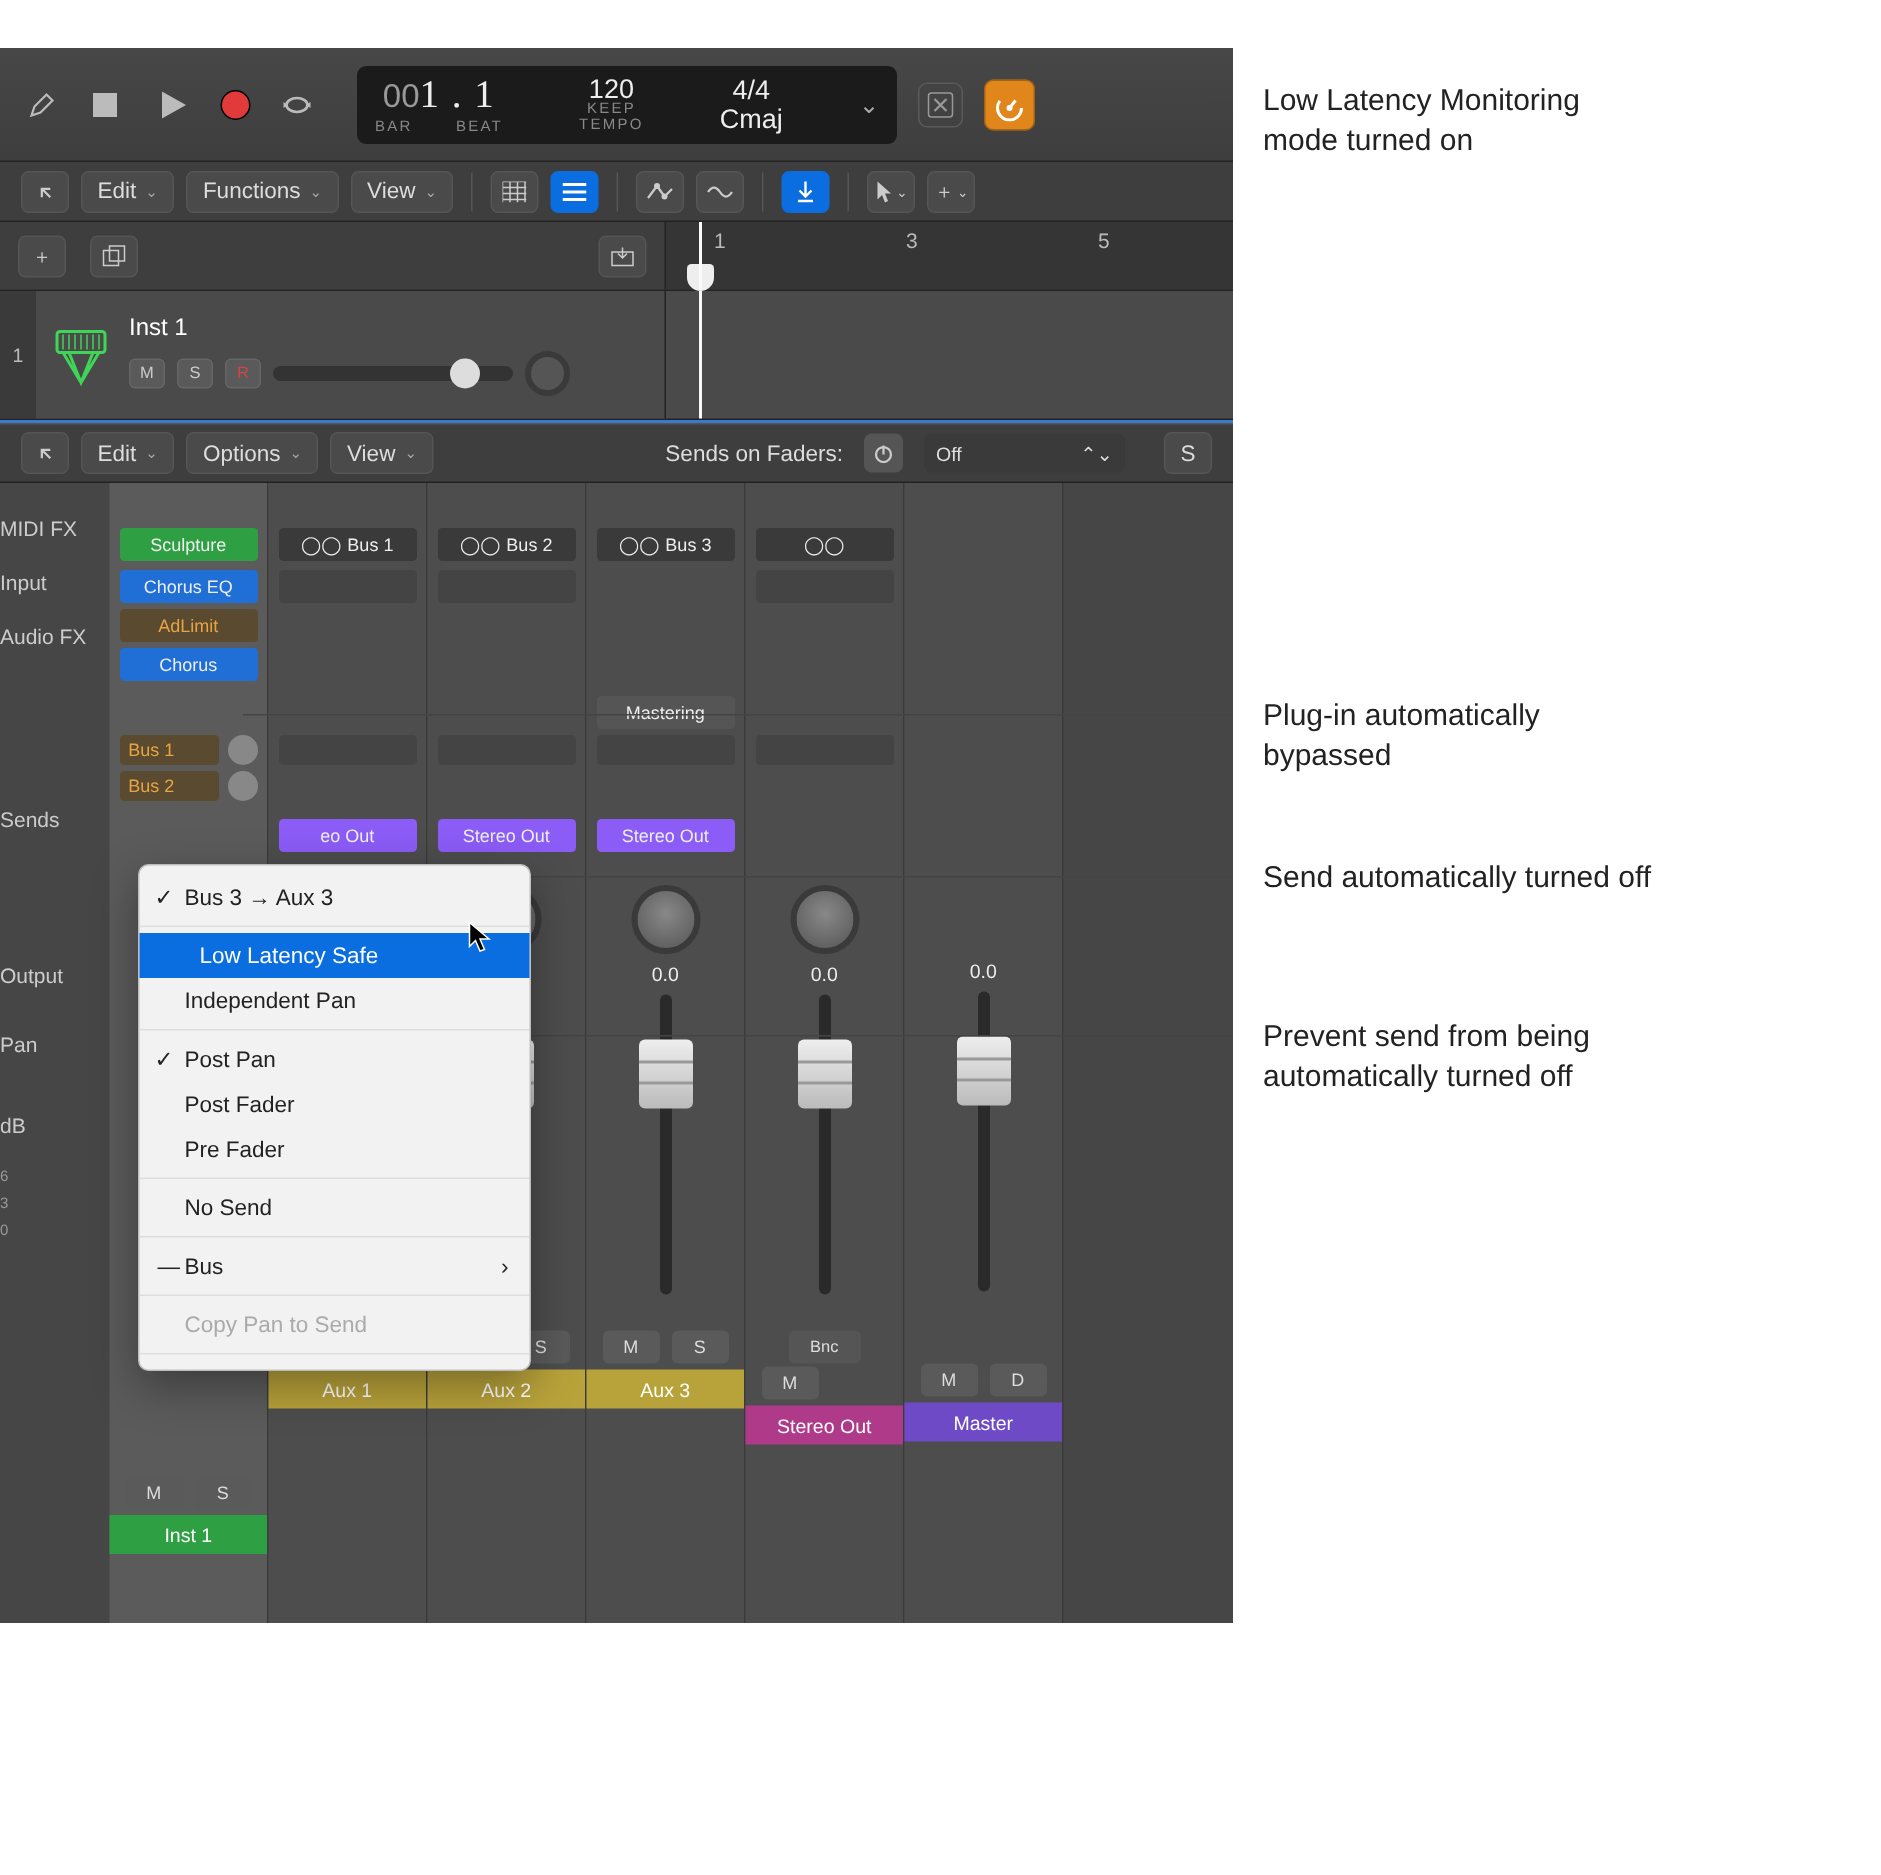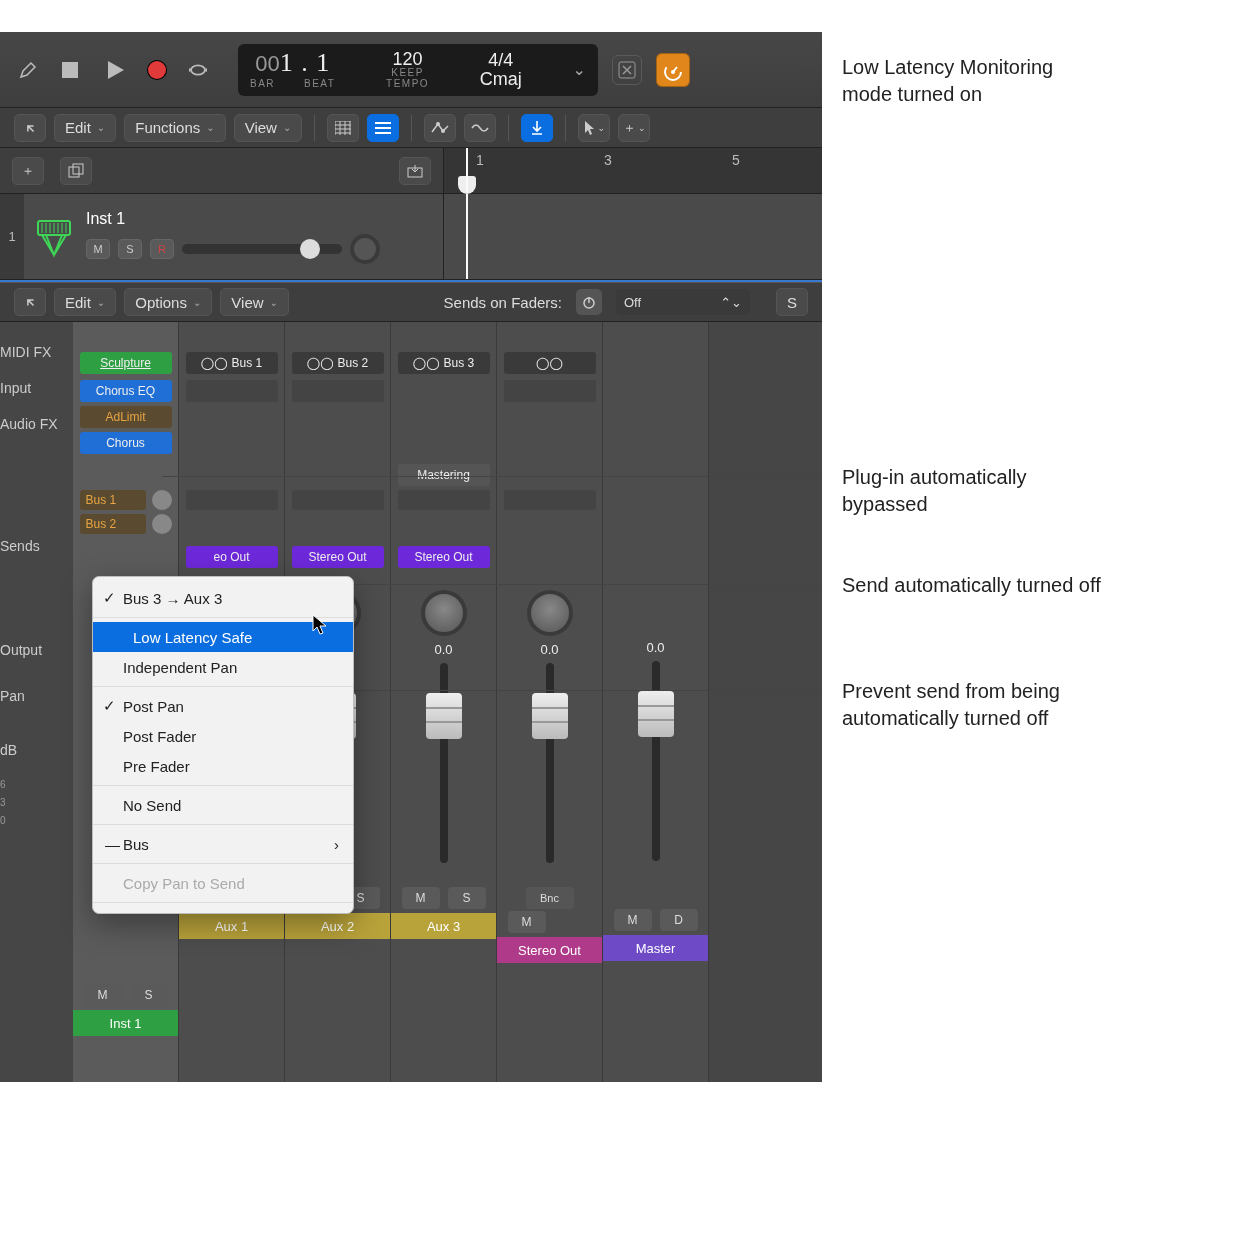--- a/index.html
+++ b/index.html
@@ -121,25 +121,25 @@
   .sof-sel{height:26px;width:134px;background:#3a3a3a;border-radius:5px;display:flex;align-items:center;justify-content:space-between;padding:0 8px;}
 
   .mix-body{display:flex;height:760px;}
   .mix-labels{width:73px;background:#464646;color:#ccc;font-size:14px;text-align:left;padding-right:10px;}
   .mix-labels div{height:0;position:relative;}
   .strips{display:flex;}
   .strip{width:106px;background:#4d4d4d;border-right:1px solid #3a3a3a;position:relative;}
   .strip.sel{background:#5b5b5b;}
   .strip .sect{min-height:28px;padding:2px 6px;display:flex;flex-direction:column;gap:4px;align-items:center;}
   .slot{width:92px;height:22px;border-radius:3px;background:#3a3a3a;display:flex;align-items:center;justify-content:center;font-size:12px;color:#eee;gap:4px;}
-  .slot.instr{background:#2ea043;text-decoration:underline;}
+  .slot.instr{background:#2ea043;}
   .slot.eq{background:#1f6fd6;}
   .slot.byp{background:#5a4a30;color:#e8a443;}
   .slot.chorus{background:#1f6fd6;}
-  .slot.out{background:#6d28d9;}
+  .slot.out{background:#8b5cf6;}
   .slot.empty{background:#444;height:22px;}
   .stereo-ic{font-size:12px;}
   .send-row{display:flex;gap:6px;align-items:center;width:92px;}
   .send-lbl{flex:1;height:20px;border-radius:3px;background:#5a4a30;color:#e8a443;display:flex;align-items:center;padding:0 6px;font-size:12px;}
   .send-knob{width:20px;height:20px;border-radius:50%;background:#888;}
   .pan-big{width:46px;height:46px;border-radius:50%;background:radial-gradient(circle at 50% 40%, #888,#555);border:4px solid #3a3a3a;margin:6px auto;}
   .db-read{color:#eee;text-align:center;font-size:13px;margin-top:2px;}
   .fader-area{height:230px;display:flex;justify-content:center;align-items:flex-start;padding-top:6px;position:relative;}
   .fader-slot{width:8px;height:200px;background:#2a2a2a;border-radius:4px;position:relative;}
   .fader-cap{position:absolute;left:-14px;top:30px;width:36px;height:46px;background:linear-gradient(#eee,#bbb);border-radius:4px;}

